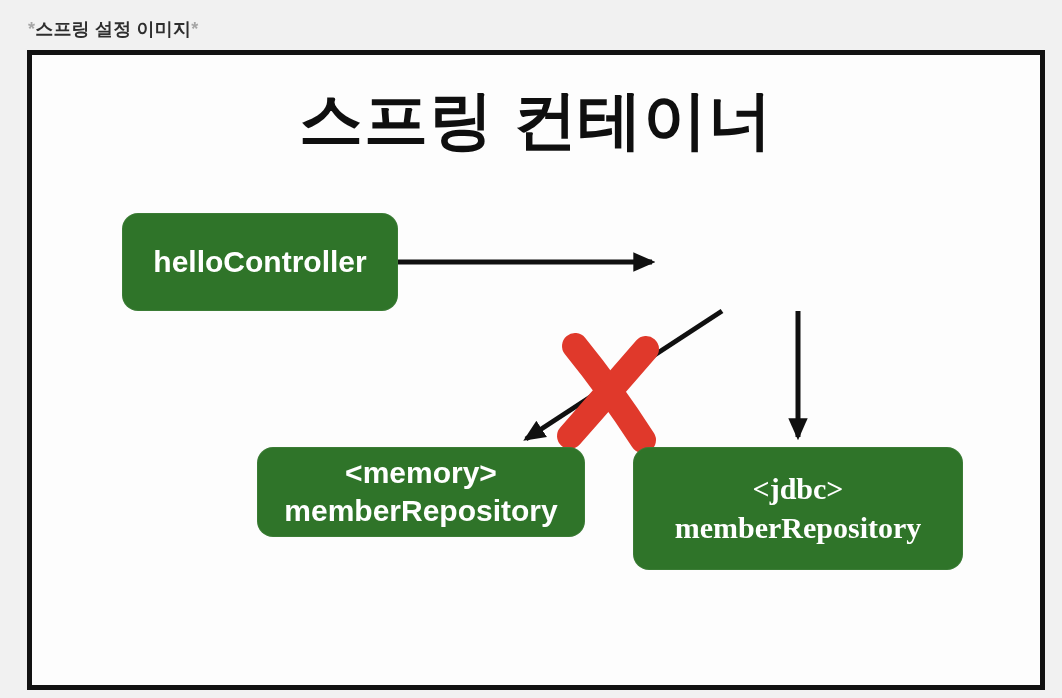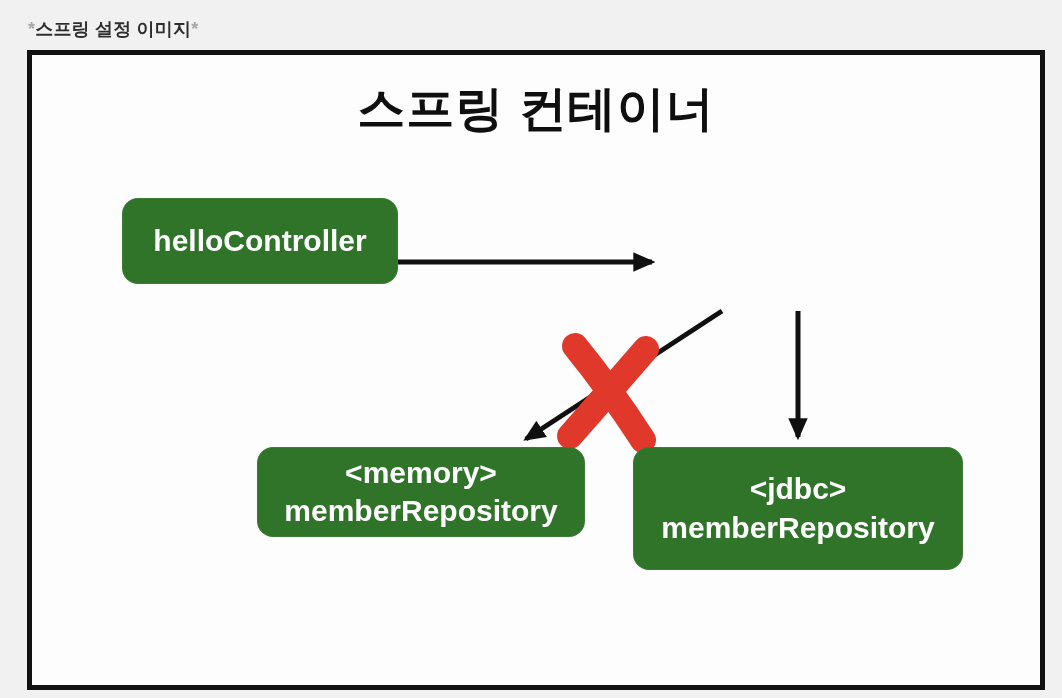--- a/index.html
+++ b/index.html
@@ -34,21 +34,21 @@
     height: 630px;
     border: 5px solid #121212;
     background: #fdfdfd;
   }
   .diagram-title {
     position: absolute;
     left: 0;
     top: 22px;
     width: 100%;
     text-align: center;
-    font-size: 48px;
+    font-size: 64px;
     font-weight: 600;
     color: #0f0f0f;
     letter-spacing: 1px;
   }
   .overlay {
     position: absolute;
     left: 0;
     top: 0;
     width: 1008px;
     height: 630px;
@@ -63,24 +63,24 @@
     font-size: 30px;
     display: flex;
     flex-direction: column;
     align-items: center;
     justify-content: center;
     text-align: center;
     line-height: 1.28;
     box-shadow: inset 0 0 0 1px rgba(255,255,255,0.06);
   }
   .node span { display: block; }
-  .n-hello   { left: 90px;  top: 143px; width: 276px; height: 86px; }
+  .n-hello   { left: 90px;  top: 158px; width: 276px; height: 98px; }
   .n-service { left: 630px; top: 158px; width: 274px; height: 97px; }
   .n-memory  { left: 225px; top: 392px; width: 328px; height: 90px; }
-  .n-jdbc    { left: 601px; top: 392px; width: 330px; height: 123px; }
+  .n-jdbc    { left: 601px; top: 392px; width: 330px; height: 123px; font-family: Liberation Serif, serif; }
 </style>
 </head>
 <body>
 
 <div class="caption">
   <span class="ast">*</span><span>스프링 설정 이미지</span><span class="ast">*</span>
 </div>
 
 <div class="frame">
 

